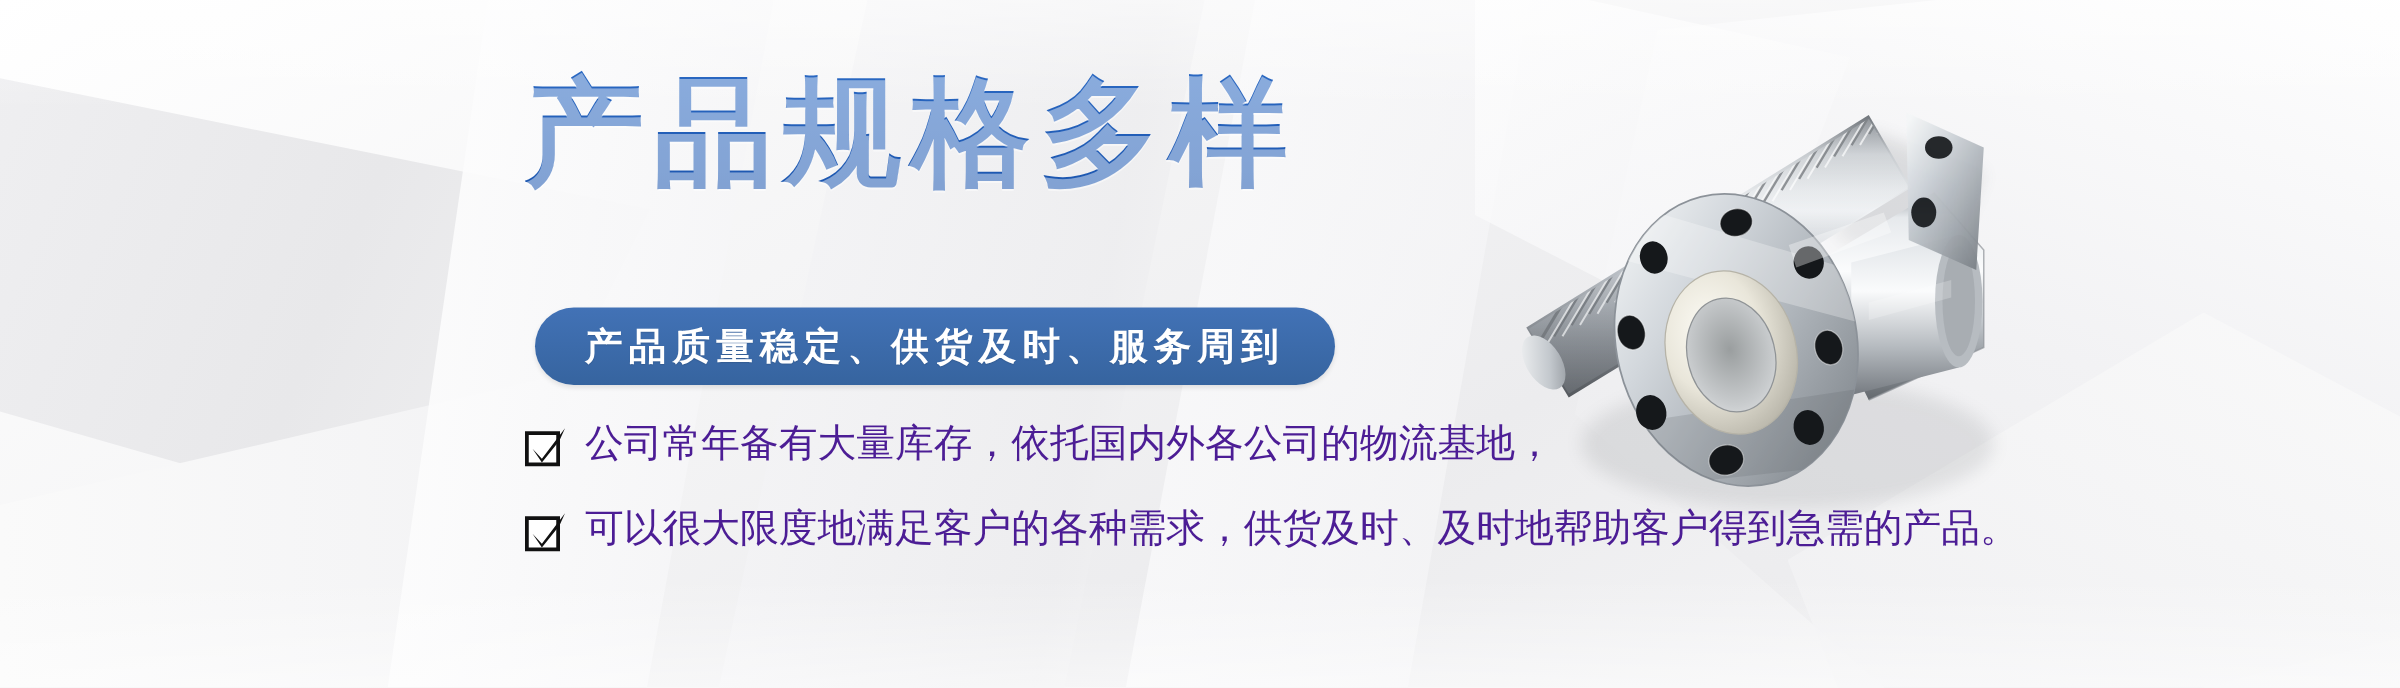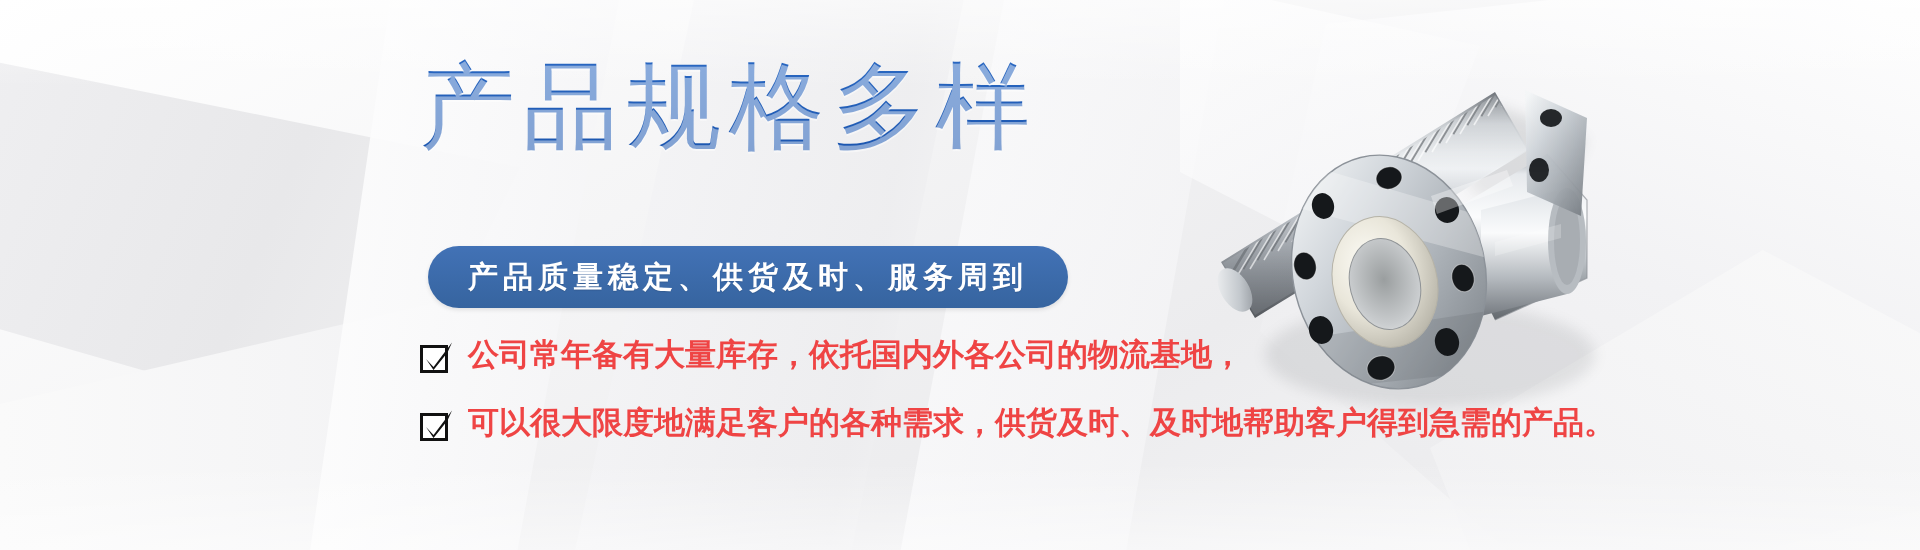--- a/index.html
+++ b/index.html
@@ -76,21 +76,21 @@
       linear-gradient(to bottom, rgba(255,255,255,.55) 0%, rgba(255,255,255,0) 16%, rgba(255,255,255,0) 84%, rgba(255,255,255,.5) 100%);
   }
 
   
   .content { position:absolute; left:0; top:0; width:1100px; height:550px; }
 
   .headline {
     position:absolute;
     left:420px; top:55px;
     font-size:95px;
-    font-weight:normal;
+    font-weight:bold;
     letter-spacing:8px;
     line-height:1.08;
     color:#1f5cb8;
     background:linear-gradient(180deg,#2a68c2 0%,#1b55ae 100%);
     -webkit-background-clip:text;
     background-clip:text;
     -webkit-text-fill-color:transparent;
     text-shadow:0 2px 0 rgba(255,255,255,.45);
     white-space:nowrap;
   }
@@ -116,22 +116,22 @@
 
   .bullets { position:absolute; left:418px; top:338px; }
   .bullet {
     display:flex;
     align-items:flex-start;
     margin-bottom:30px;
   }
   .check-icon { flex:0 0 auto; width:36px; height:36px; margin-right:14px; margin-top:2px; }
   .bullet-text {
     font-size:31px;
-    font-weight:bold;
-    color:#ef4444;
+    font-weight:normal;
+    color:#4c1d95;
     line-height:1.08;
     white-space:nowrap;
     letter-spacing:0px;
   }
 
   
   .product {
     position:absolute;
     right:245px; top:10px;
     width:480px; height:420px;

